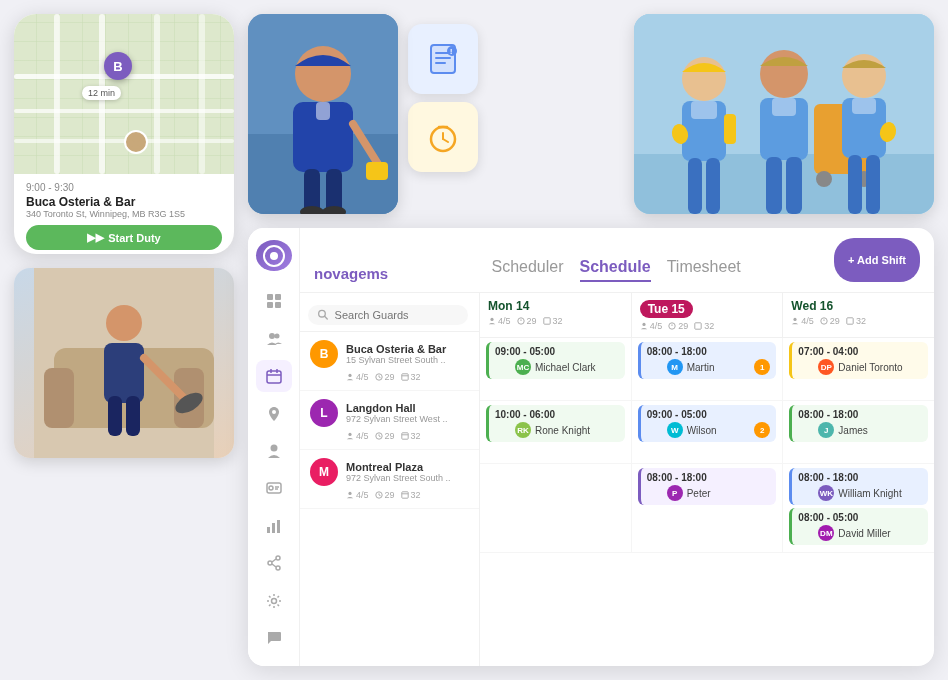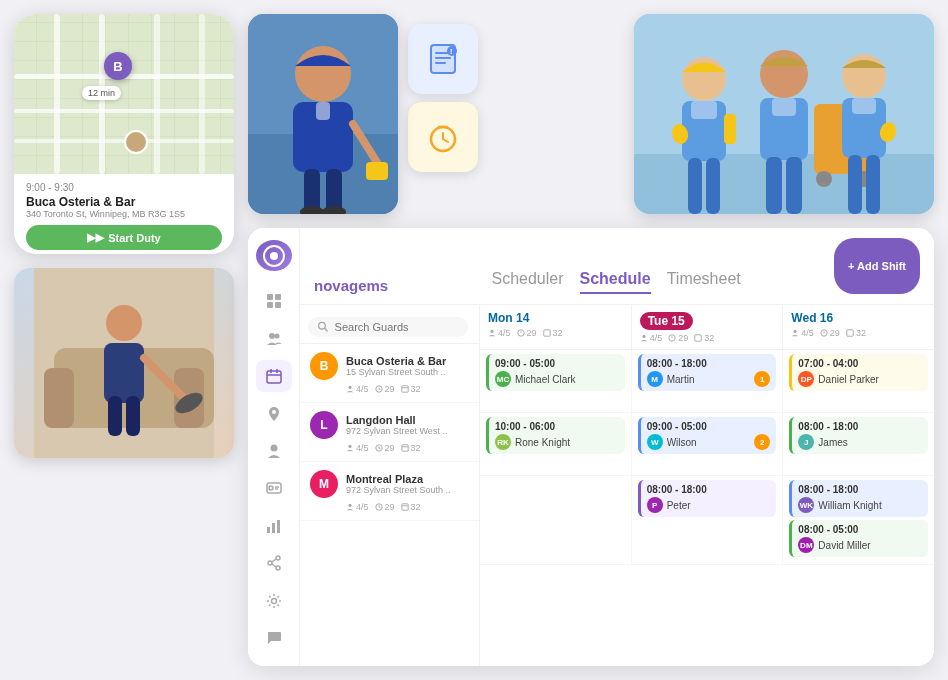--- a/index.html
+++ b/index.html
@@ -284,21 +284,21 @@
     .header-tab.active {
       color: #7c5cbf;
       border-bottom: 2px solid #7c5cbf;
       font-weight: 600;
     }
     .add-shift-btn {
       background: #7c5cbf;
       color: #fff;
       border: none;
       border-radius: 20px;
-      padding: 22px 14px;
+      padding: 16px 14px;
       font-size: 11px;
       font-weight: 600;
       cursor: pointer;
     }
     .search-box {
       display: flex;
       align-items: center;
       background: #f7f7f7;
       border-radius: 20px;
       padding: 4px 10px;
@@ -387,21 +387,21 @@
     }
     .cal-day-col {
       flex: 1;
       padding: 6px 8px;
       border-right: 1px solid #f0f0f0;
     }
     .cal-day-col:last-child { border-right: none; }
     .cal-day-name {
       font-size: 12px;
       font-weight: 700;
-      color: #0369a1;
+      color: #14532d;
       margin-bottom: 3px;
     }
     .cal-day-col.today .cal-day-name {
       color: #fff;
       background: #7c5cbf;
       border-radius: 12px;
       display: inline-block;
       padding: 2px 8px;
     }
     .cal-meta {
@@ -476,20 +476,21 @@
       width: 16px;
       height: 16px;
       border-radius: 50%;
       display: flex;
       align-items: center;
       justify-content: center;
       font-size: 8px;
       color: #fff;
       font-weight: 700;
       flex-shrink: 0;
+      margin-left: 20px;
     }
     .person-name {
       font-size: 10px;
       color: #444;
     }
     .badge-circle {
       width: 16px;
       height: 16px;
       border-radius: 50%;
       background: #ff9800;
@@ -972,21 +973,21 @@
                     <span class="person-name">Martin</span>
                     <div class="badge-circle">1</div>
                   </div>
                 </div>
               </div>
               <div class="cal-cell">
                 <div class="shift-card yellow">
                   <div class="shift-time">07:00 - 04:00</div>
                   <div class="shift-person">
                     <div class="person-avatar" style="background:#ff5722;">DP</div>
-                    <span class="person-name">Daniel Parker</span>
+                    <span class="person-name">Daniel Toronto</span>
                   </div>
                 </div>
               </div>
             </div>
 
             <div class="cal-section">
               <div class="cal-cell">
                 <div class="shift-card green">
                   <div class="shift-time">10:00 - 06:00</div>
                   <div class="shift-person">

